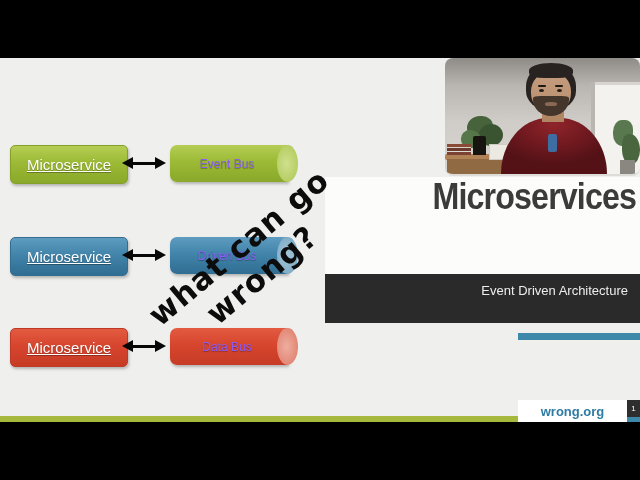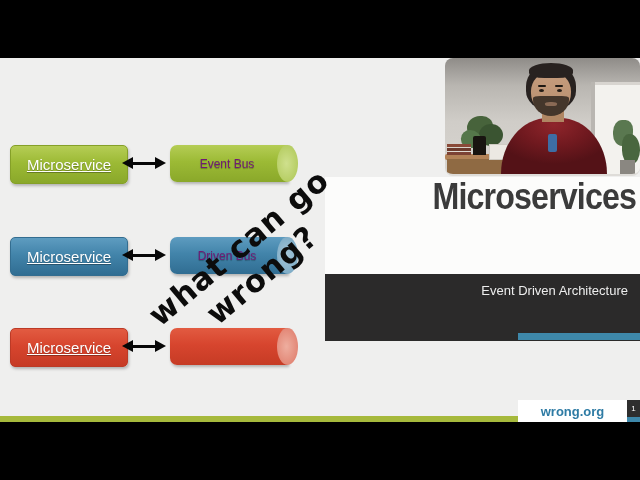--- a/index.html
+++ b/index.html
@@ -21,40 +21,40 @@
   .cyl-body{position:absolute;left:0;top:0;bottom:0;right:10px;border-radius:7px 0 0 7px;
             box-shadow:1px 2px 3px rgba(0,0,0,.25);}
   .cyl-cap{position:absolute;right:0;top:0;bottom:0;width:21px;border-radius:50%;}
   .g-body{background:linear-gradient(180deg,#b5cd55 0%,#9cba35 45%,#8aa82a 100%);}
   .g-cap{background:radial-gradient(ellipse at 45% 50%,#cfe08d 0%,#b3cb5e 80%);}
   .b-body{background:linear-gradient(180deg,#5e9cc0 0%,#4284aa 45%,#306d92 100%);}
   .b-cap{background:radial-gradient(ellipse at 45% 50%,#a8c8da 0%,#7aa9c4 80%);}
   .r-body{background:linear-gradient(180deg,#e25b41 0%,#d7452e 45%,#c63b25 100%);}
   .r-cap{background:radial-gradient(ellipse at 45% 50%,#eeae9f 0%,#e18271 80%);}
   .cyl-label{position:absolute;left:0;right:14px;top:0;bottom:0;display:flex;align-items:center;
-             justify-content:center;color:#701a75;font-size:12px;text-shadow:0 1px 1px rgba(0,0,0,.3);}
+             justify-content:center;color:#8b5cf6;font-size:12px;text-shadow:0 1px 1px rgba(0,0,0,.3);}
 
   .dbl-arrow{position:absolute;left:132px;width:24px;height:3px;background:#070707;z-index:2;}
   .dbl-arrow::before{content:'';position:absolute;left:-10px;top:-5px;width:0;height:0;
        border-top:6.5px solid transparent;border-bottom:6.5px solid transparent;border-right:11px solid #070707;}
   .dbl-arrow::after{content:'';position:absolute;right:-10px;top:-5px;width:0;height:0;
        border-top:6.5px solid transparent;border-bottom:6.5px solid transparent;border-left:11px solid #070707;}
   .arr1{top:104px}.arr2{top:196px}.arr3{top:287px}
 
   
   .overlay-q{position:absolute;left:70px;top:167px;width:360px;text-align:center;
              font-size:31px;font-weight:bold;color:#0c0c0c;letter-spacing:1px;
              transform:rotate(-40deg);z-index:4;font-family:"DejaVu Sans",sans-serif;}
 
   
   .title-panel{position:absolute;left:325px;top:119px;width:315px;height:97px;background:#fcfcfb;z-index:1;}
   .slide-title{position:absolute;left:418px;top:119px;width:224px;text-align:center;white-space:nowrap;
                font-size:37px;line-height:40px;font-weight:bold;color:#3b3b3b;letter-spacing:-1px;
                transform:scaleX(.87);transform-origin:center;z-index:3;}
-  .subtitle-bar{position:absolute;left:325px;top:216px;width:315px;height:67px;background:#2b2a2a;z-index:1;}
+  .subtitle-bar{position:absolute;left:325px;top:216px;width:315px;height:49px;background:#2b2a2a;z-index:1;}
   .subtitle{position:absolute;top:9px;right:12px;font-size:13px;color:#ededed;}
   .teal-strip{position:absolute;left:518px;top:275px;width:122px;height:7px;background:#3e88aa;z-index:1;}
 
   
   .green-strip{position:absolute;left:0;top:358px;width:518px;height:6px;background:#a6b93c;z-index:1;}
   .sterl-box{position:absolute;left:518px;top:342px;width:109px;height:22px;background:#fff;
              display:flex;align-items:center;justify-content:center;z-index:2;}
   .sterl{color:#2e7ba4;font-size:13px;font-weight:bold;}
   .page-box{position:absolute;left:627px;top:342px;width:13px;height:17px;background:#2e2e2e;color:#fff;
             font-size:8px;display:flex;align-items:center;justify-content:center;z-index:2;}
@@ -127,20 +127,21 @@
       <span class="cyl-label">Driven Bus</span>
     </div>
 
     <div class="svc-box r-box row3">
       <span class="svc-label">Microservice</span>
     </div>
     <div class="dbl-arrow arr3"></div>
     <div class="cylinder row3">
       <div class="cyl-body r-body"></div>
       <div class="cyl-cap r-cap"></div>
+      <span class="cyl-label">Data Bus</span>
     </div>
 
     <div class="overlay-q">what can go wrong?</div>
 
     <div class="green-strip"></div>
     <div class="sterl-box">
       <span class="sterl">wrong.org</span>
     </div>
     <div class="page-box">1</div>
     <div class="page-strip"></div>

